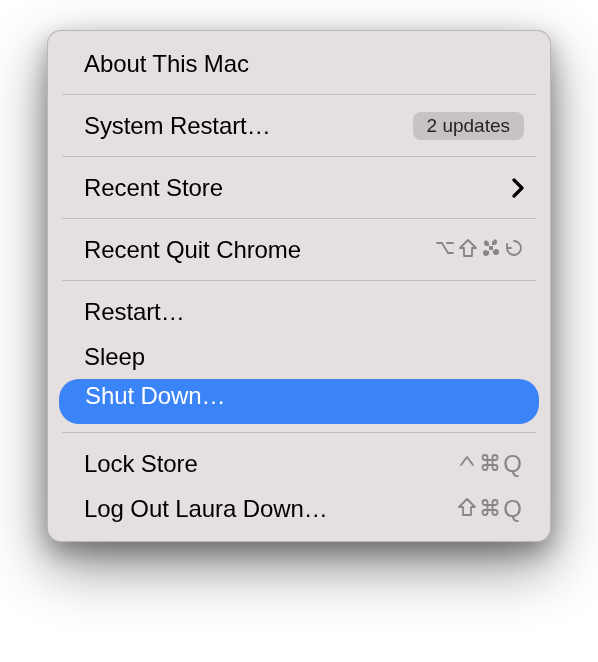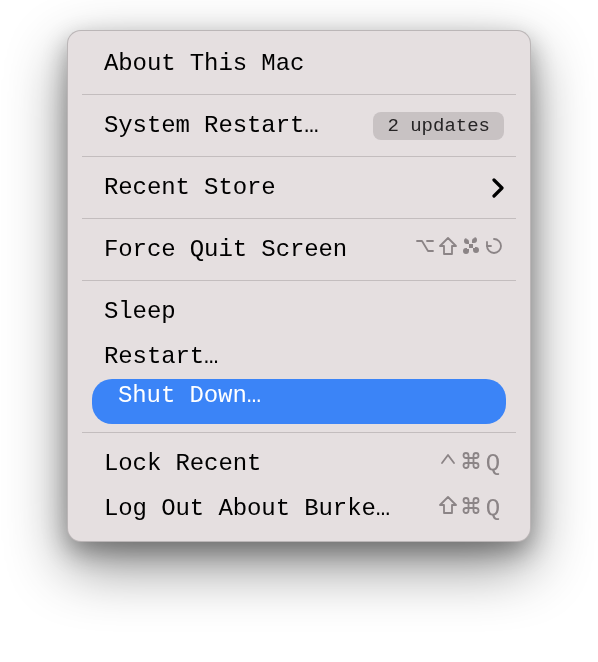--- a/index.html
+++ b/index.html
@@ -4,45 +4,44 @@
   <style>
     * { box-sizing: border-box; margin: 0; padding: 0; }
     body {
       width: 598px;
       height: 662px;
       font-family: -apple-system, "Helvetica Neue", Helvetica, Arial, sans-serif;
       background: transparent;
       padding: 20px;
     }
     .menu {
-      width: 464px;
+      width: 504px;
       background: #e5dfe0;
       border-radius: 14px;
       border: 1px solid rgba(0,0,0,0.18);
       box-shadow: 0 24px 60px rgba(0,0,0,0.45), 0 10px 24px rgba(0,0,0,0.30);
       padding: 10px 0;
       margin: 10px auto;
-      font-family: Liberation Mono, monospace;
     }
     .item {
       display: flex;
       align-items: center;
       justify-content: space-between;
       height: 45px;
       padding: 0 26px 0 36px;
       font-size: 24px;
       font-weight: 400;
       color: #000;
       letter-spacing: -0.1px;
     }
     .item.highlight {
       background: #3b84f7;
       color: #fff;
       border-radius: 20px;
-      margin: 0 24px;
+      margin: 0 11px;
       padding: 0 16px 12px 26px;
     }
     .sep {
       height: 1px;
       background: rgba(0,0,0,0.15);
       margin: 8px 14px;
     }
     .right { display: flex; align-items: flex-end; }
     .badge {
       background: #c8c2c3;
@@ -101,21 +100,21 @@
     <span class="right chevron">
       <svg viewBox="0 0 12 20">
           <path d="M2 2 L10 10 L2 18"></path>
         </svg>
     </span>
   </div>
 
   <div class="sep"></div>
 
   <div class="item">
-    <span>Force Quit Screen</span>
+    <span>Recent Quit Chrome</span>
     <span class="right shortcut">
       <span class="glyph">
         <svg viewBox="0 0 20 20">
             <polyline points="2,5 7,5 13,15 18,15"></polyline>
             <line x1="12" y1="5" x2="18" y2="5"></line>
           </svg>
       </span>
       <span class="glyph">
         <svg viewBox="0 0 20 20">
             <path d="M10 2 L18 10 L14 10 L14 18 L6 18 L6 10 L2 10 Z"></path>
@@ -133,52 +132,52 @@
             <path d="M10 3 A7 7 0 1 1 3 10"></path>
             <polyline points="3,6 3,10 7,10"></polyline>
           </svg>
       </span>
     </span>
   </div>
 
   <div class="sep"></div>
 
   <div class="item">
-    <span>Sleep</span>
+    <span>Restart…</span>
   </div>
 
   <div class="item">
-    <span>Restart…</span>
+    <span>Sleep</span>
   </div>
 
   <div class="item highlight">
     <span>Shut Down…</span>
   </div>
 
   <div class="sep"></div>
 
   <div class="item">
-    <span>Lock Recent</span>
+    <span>Lock Store</span>
     <span class="right shortcut">
       <span class="glyph">
         <svg viewBox="0 0 20 20">
             <polyline points="4,13 10,5 16,13"></polyline>
           </svg>
       </span>
       <span class="glyph">
         <svg viewBox="0 0 20 20">
           <path d="M5 3a2.5 2.5 0 0 1 2.5 2.5V8H5A2.5 2.5 0 1 1 5 3zM15 3a2.5 2.5 0 1 1 0 5h-2.5V5.5A2.5 2.5 0 0 1 15 3zM7.5 8h5v5h-5zM5 13h2.5v2.5A2.5 2.5 0 1 1 5 13zM12.5 13H15a2.5 2.5 0 1 1-2.5 2.5V13z"></path>
         </svg>
       </span>
       <span class="glyph q">Q</span>
     </span>
   </div>
 
   <div class="item">
-    <span>Log Out About Burke…</span>
+    <span>Log Out Laura Down…</span>
     <span class="right shortcut">
       <span class="glyph">
         <svg viewBox="0 0 20 20">
             <path d="M10 2 L18 10 L14 10 L14 18 L6 18 L6 10 L2 10 Z"></path>
           </svg>
       </span>
       <span class="glyph">
         <svg viewBox="0 0 20 20">
           <path d="M5 3a2.5 2.5 0 0 1 2.5 2.5V8H5A2.5 2.5 0 1 1 5 3zM15 3a2.5 2.5 0 1 1 0 5h-2.5V5.5A2.5 2.5 0 0 1 15 3zM7.5 8h5v5h-5zM5 13h2.5v2.5A2.5 2.5 0 1 1 5 13zM12.5 13H15a2.5 2.5 0 1 1-2.5 2.5V13z"></path>
         </svg>

